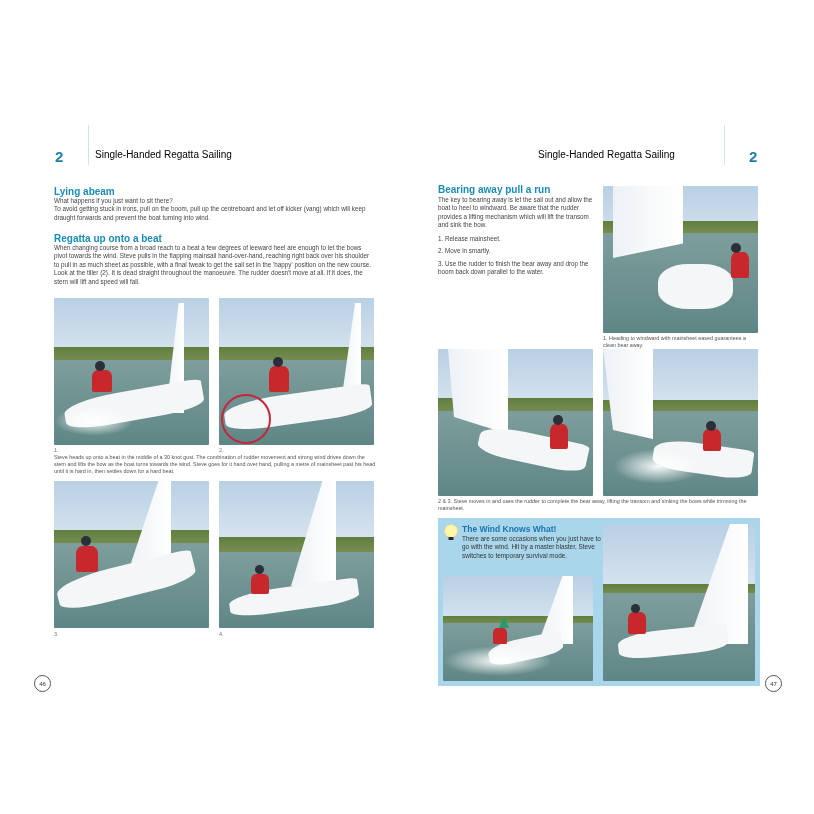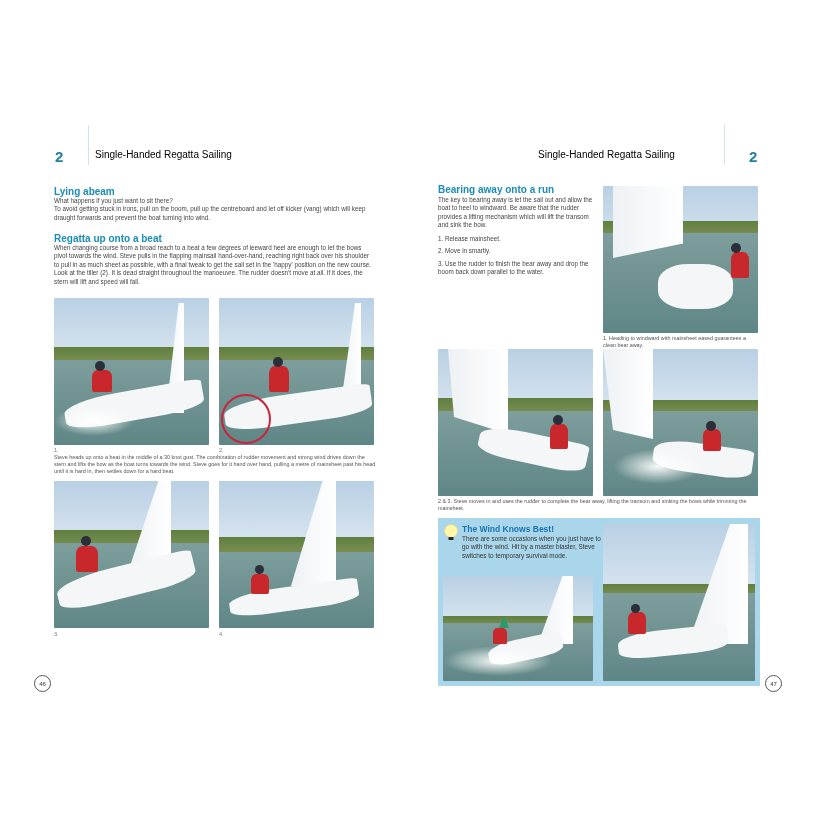--- a/index.html
+++ b/index.html
@@ -86,21 +86,21 @@
 </div>
 <div class="abs num" style="left:54px;top:631px;">3.</div>
 <div class="abs num" style="left:219px;top:631px;">4.</div>
 
 <div class="abs pagenum" style="left:34px;top:675px;">46</div>
 
 <div class="abs vline" style="left:724px;top:125px;height:40px;"></div>
 <div class="abs chaptitle" style="left:538px;top:149px;">Single-Handed Regatta Sailing</div>
 <div class="abs chapnum" style="left:749px;top:148px;">2</div>
 
-<div class="abs h3" style="left:438px;top:184px;">Bearing away onto a run</div>
+<div class="abs h3" style="left:438px;top:184px;">Bearing away pull a run</div>
 <div class="abs body" style="left:438px;top:196px;width:158px;">The key to bearing away is let the sail out and allow the boat to heel to windward. Be aware that the rudder provides a lifting mechanism which will lift the transom and sink the bow.</div>
 <div class="abs body" style="left:438px;top:235px;width:158px;">
   <div style="margin-bottom:4px;">1. Release mainsheet.</div>
   <div style="margin-bottom:4px;">2. Move in smartly.</div>
   <div>3. Use the rudder to finish the bear away and drop the boom back down parallel to the water.</div>
 </div>
 
 <div class="abs photo" style="left:603px;top:186px;width:155px;height:147px;">
   <div class="sky"></div>
     <div class="shore" style="top:24%;height:10%;"></div>
@@ -131,21 +131,21 @@
   <div class="head" style="left:103px;top:72px;width:10px;height:10px;"></div>
   <div class="spray" style="left:10px;top:100px;width:90px;height:35px;"></div>
 </div>
 <div class="abs caption" style="left:438px;top:498px;width:322px;">2 &amp; 3. Steve moves in and uses the rudder to complete the bear away, lifting the transom and sinking the bows while trimming the mainsheet.</div>
 
 <div class="abs tipbox" style="left:438px;top:518px;width:322px;height:168px;">
   <svg class="abs bulb" style="left:5px;top:6px;" viewBox="0 0 16 18">
     <circle cx="8" cy="7" r="6.5" fill="#fff6a8" stroke="#e8d66a" stroke-width="0.5"></circle>
     <rect x="5.5" y="13" width="5" height="3" fill="#2a2a2a"></rect>
   </svg>
-  <div class="abs tiptitle" style="left:24px;top:6px;">The Wind Knows Best!</div>
+  <div class="abs tiptitle" style="left:24px;top:6px;">The Wind Knows What!</div>
   <div class="abs tipbody" style="left:24px;top:17px;width:140px;">There are some occasions when you just have to go with the wind. Hit by a master blaster, Steve switches to temporary survival mode.</div>
 
   <div class="abs photo" style="left:5px;top:58px;width:150px;height:105px;">
     <div class="sky" style="height:45%;"></div>
       <div class="shore" style="top:38%;height:10%;"></div>
       <div class="sea" style="top:45%;"></div>
     <div class="sail" style="left:95px;top:0;width:35px;height:68px;"></div>
     <div class="hull" style="left:45px;top:62px;width:75px;height:22px;transform:rotate(-12deg);"></div>
     <div class="sailor" style="left:50px;top:52px;width:14px;height:16px;"></div>
     <div class="abs" style="left:56px;top:40px;width:10px;height:12px;background:#2a9a6a;clip-path:polygon(50% 0,100% 100%,0 100%);"></div>

